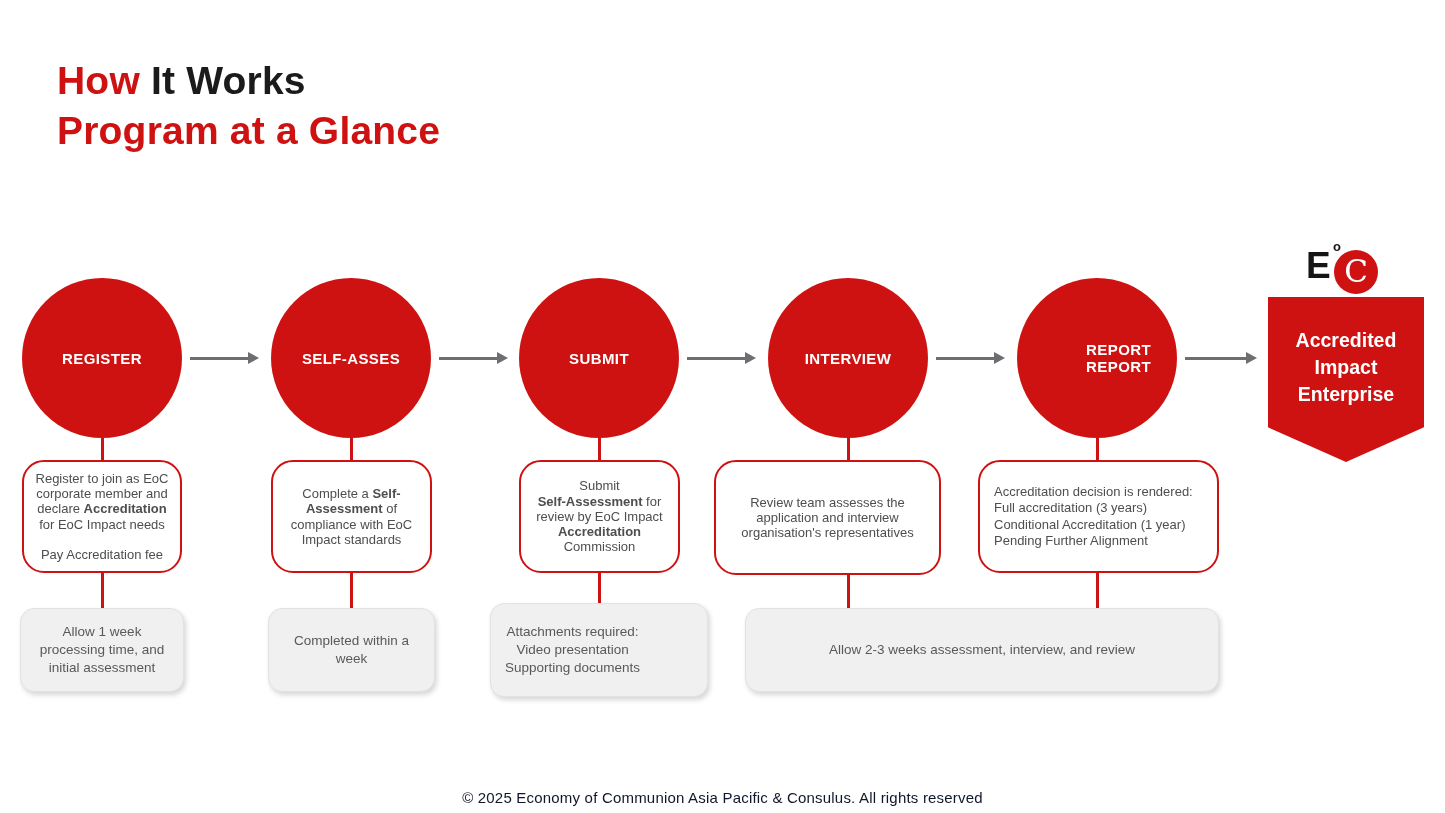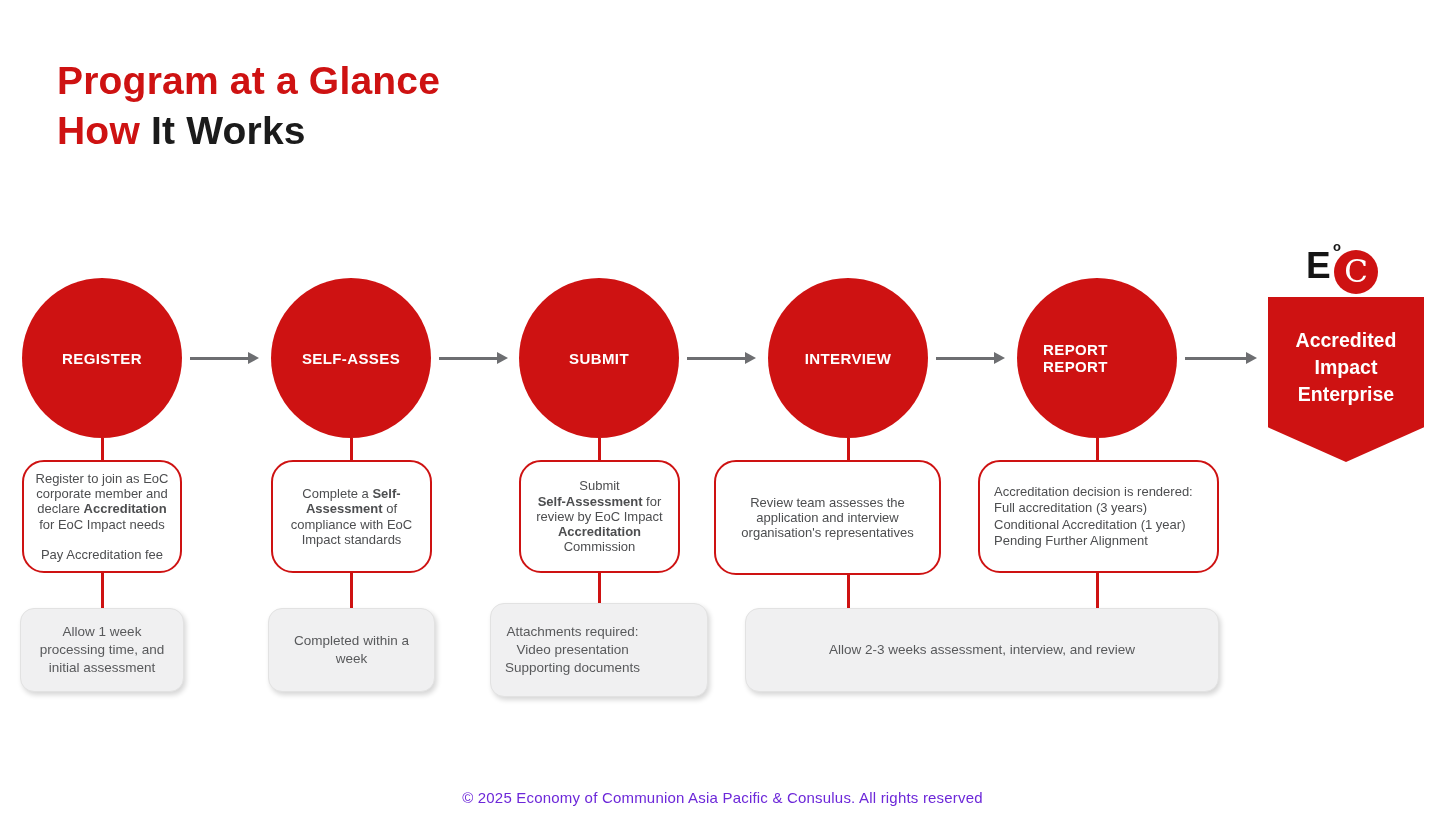--- a/index.html
+++ b/index.html
@@ -17,21 +17,21 @@
   
   .header{position:absolute;left:57px;top:56px;line-height:50px;white-space:nowrap;}
   .title-line{font-size:39px;font-weight:800;letter-spacing:.2px;}
   .red{color:var(--red);}
   .dark{color:#1b1b1b;}
   .fees-line{font-size:38px;font-weight:400;color:var(--red);letter-spacing:.5px;}
   
   .circle{
     position:absolute;top:278px;width:160px;height:160px;border-radius:50%;
     background:var(--red);color:#fff;display:flex;align-items:center;justify-content:center;
-    text-align:left;font-weight:700;font-size:15px;letter-spacing:.4px;padding:0 26px;
+    text-align:right;font-weight:700;font-size:15px;letter-spacing:.4px;padding:0 26px;
   }
   
   .arrow{position:absolute;top:357px;height:2.5px;background:var(--arrow);}
   .arrow::after{
     content:"";position:absolute;right:-11px;top:-5.5px;width:0;height:0;
     border-left:11px solid var(--arrow);border-top:6.75px solid transparent;border-bottom:6.75px solid transparent;
   }
   
   .vline{position:absolute;width:2.5px;background:var(--red);}
   
@@ -58,30 +58,30 @@
   
   .logo{position:absolute;left:1306px;top:241px;width:76px;height:56px;}
   .logo-e{position:absolute;left:0;top:5px;font-size:37px;font-weight:800;color:#151515;line-height:40px;}
   .logo-o{position:absolute;left:27px;top:-2px;font-size:13px;font-weight:800;color:#151515;}
   .logo-circle{
     position:absolute;left:28px;top:9px;width:44px;height:44px;border-radius:50%;background:var(--red);
     display:flex;align-items:center;justify-content:center;
   }
   .logo-c{font-family:"DejaVu Serif", serif;font-size:31px;color:#fff;line-height:1;margin-top:-2px;}
   
-  .footer{position:absolute;left:0;right:0;top:789px;text-align:center;font-size:15px;color:#6d28d9;letter-spacing:.2px;}
+  .footer{position:absolute;left:0;right:0;top:789px;text-align:center;font-size:15px;color:#0f172a;letter-spacing:.2px;}
 </style>
 </head>
 <body>
 
 <div>
 
   <div class="header">
+    <div class="title-line"><span class="red">How</span><span class="dark"> It Works</span></div>
     <div class="title-line red">Program at a Glance</div>
-    <div class="title-line"><span class="red">How</span><span class="dark"> It Works</span></div>
   </div>
 
   <div class="circle" style="left:22px">
       <span>REGISTER</span>
     </div>
   <div class="circle" style="left:271px">
       <span>SELF-ASSES</span>
     </div>
   <div class="circle" style="left:519px">
       <span>SUBMIT</span>

